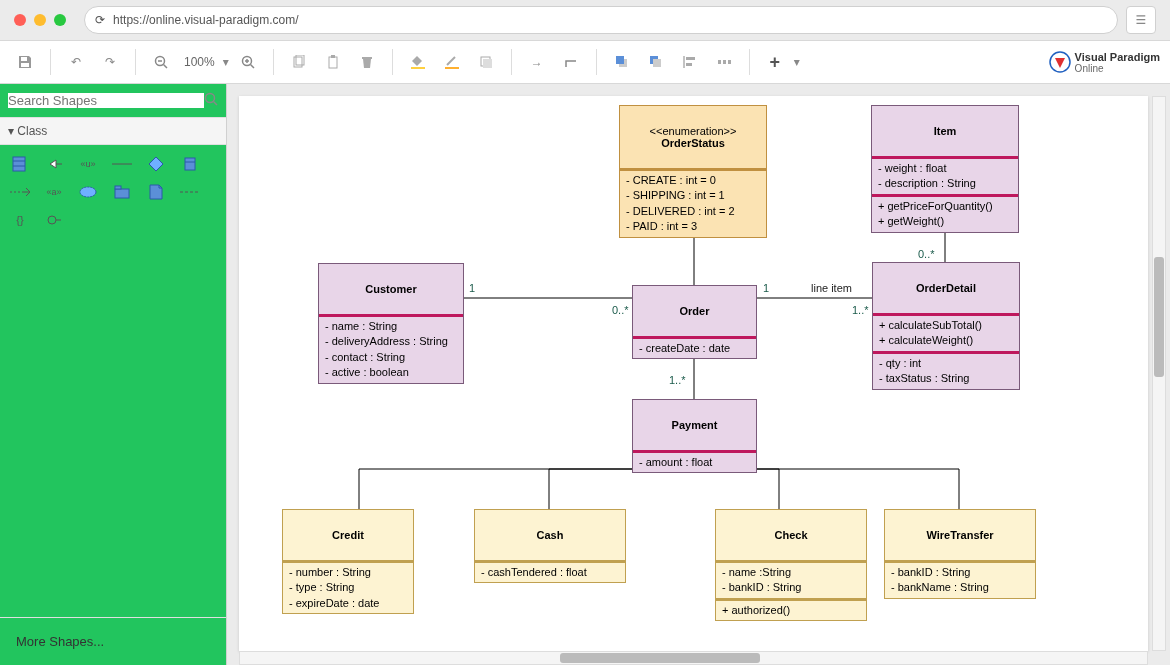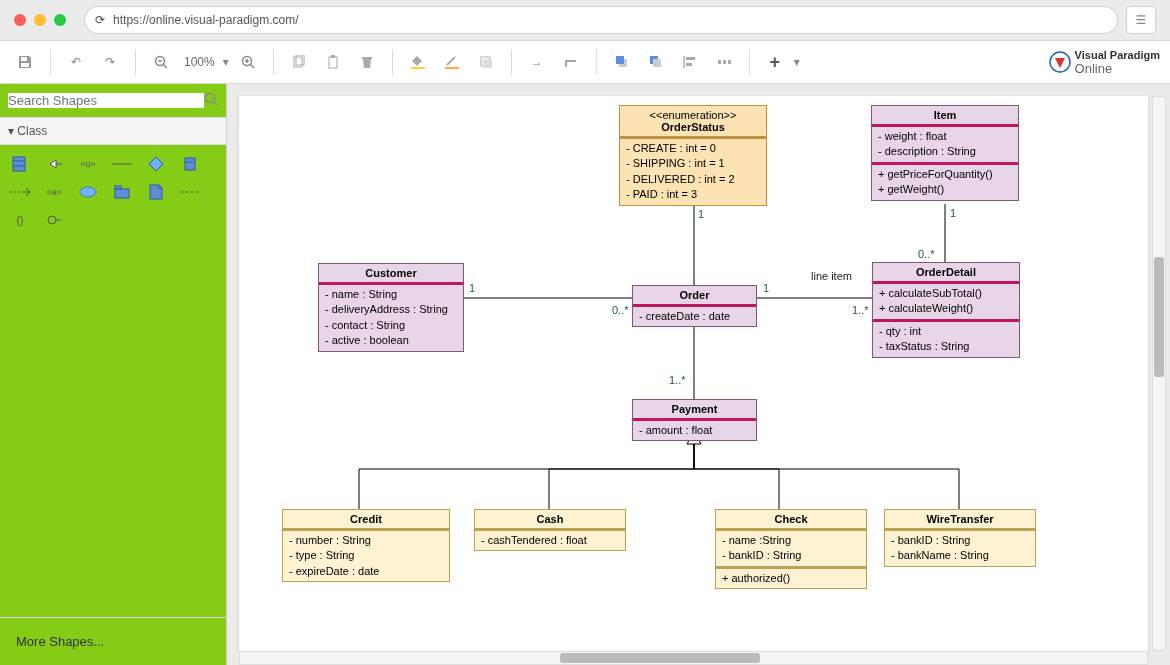--- a/index.html
+++ b/index.html
@@ -12,44 +12,44 @@
 .tl.red { background: #ff5f57; } .tl.yellow { background: #febc2e; } .tl.green { background: #28c840; }
 .url-bar { flex: 1; height: 28px; background: #fff; border: 1px solid #d0d0d0; border-radius: 14px; display: flex; align-items: center; padding: 0 10px; gap: 8px; color: #555; }
 .hamburger { width: 30px; height: 28px; display: flex; align-items: center; justify-content: center; color: #888; border: 1px solid #d0d0d0; border-radius: 4px; background: #fff; }
 
 
 .toolbar { height: 44px; background: #fff; border-top: 1px solid #d8d8d8; border-bottom: 1px solid #d8d8d8; display: flex; align-items: center; padding: 0 10px; gap: 4px; }
 .tb-btn { width: 30px; height: 30px; display: flex; align-items: center; justify-content: center; color: #888; cursor: pointer; border-radius: 3px; }
 .tb-sep { width: 1px; height: 26px; background: #ddd; margin: 0 6px; }
 .zoom-val { color: #666; padding: 0 4px; }
 .logo-area { margin-left: auto; display: flex; align-items: center; gap: 4px; font-size: 11px; }
-.logo-area b { color: #333; } .logo-area .sub { color: #666; display: block; font-size: 13px; }
+.logo-area b { color: #333; } .logo-area .sub { color: #666; display: block; font-size: 10px; }
 
 
 .main { display: flex; height: calc(665px - 40px - 44px); }
-.sidebar { width: 227px; background: #84cc16; border-right: 1px solid #d0d0d0; display: flex; flex-direction: column; justify-content: flex-end; }
+.sidebar { width: 227px; background: #22c55e; border-right: 1px solid #d0d0d0; display: flex; flex-direction: column; justify-content: flex-end; }
 .search-row { padding: 8px; border-bottom: 1px solid #e0e0e0; display: flex; align-items: center; }
 .search-input { flex: 1; border: none; outline: none; font-size: 13px; color: #888; }
 .cat-header { padding: 6px 8px; background: #f5f5f5; border-bottom: 1px solid #e0e0e0; color: #555; font-size: 12px; }
 .palette { padding: 10px; display: flex; flex-wrap: wrap; gap: 10px 14px; }
 .pal-item { width: 20px; height: 18px; display: flex; align-items: center; justify-content: center; color: #555; }
 .more-shapes { margin-top: auto; padding: 16px; border-top: 1px solid #e0e0e0; color: #333; font-size: 13px; }
 
 .canvas-wrap { flex: 1; position: relative; background: #ebebeb; }
 .canvas { position: absolute; left: 12px; top: 12px; right: 22px; bottom: 14px; background: #fff; box-shadow: 0 1px 3px rgba(0,0,0,.15); overflow: hidden; }
 .vscroll { position: absolute; right: 4px; top: 12px; bottom: 14px; width: 14px; background: #f5f5f5; border: 1px solid #ddd; }
 .vscroll .thumb { position: absolute; left: 1px; right: 1px; top: 160px; height: 120px; background: #bbb; border-radius: 3px; }
 .hscroll { position: absolute; left: 12px; right: 22px; bottom: 0; height: 14px; background: #f5f5f5; border: 1px solid #ddd; }
 .hscroll .thumb { position: absolute; top: 1px; bottom: 1px; left: 320px; width: 200px; background: #bbb; border-radius: 3px; }
 
 
 .uml { position: absolute; border: 1px solid #7a5a7a; background: #e8d5e8; font-size: 11px; }
 .uml.orange { background: #fbe3b3; border-color: #c09040; }
 .uml.cream { background: #fdf3d2; border-color: #c0a050; }
-.uml .title { text-align: center; font-weight: bold; padding: 3px 6px; border-bottom: 1px solid inherit; }
+.uml .title { text-align: center; font-weight: bold; padding: 19px 6px; border-bottom: 1px solid inherit; }
 .uml .title .stereo { display: block; font-weight: normal; }
 .uml .sect { border-top: 3px solid #be185d; padding: 2px 6px; }
 .uml.orange .sect { border-top-color: #c09040; }
 .uml.cream .sect { border-top-color: #c0a050; }
 .uml .row { white-space: nowrap; line-height: 1.4; }
 
 
 .connectors { position: absolute; left: 0; top: 0; width: 100%; height: 100%; pointer-events: none; }
 .lbl { position: absolute; font-size: 11px; color: #1a5a4a; }
 .lbl.black { color: #222; }
@@ -278,21 +278,21 @@
         <path d="M455 335 L455 373 L310 373 L310 413" fill="none" stroke="#000"></path>
         <path d="M455 335 L455 373 L540 373 L540 413" fill="none" stroke="#000"></path>
         <path d="M455 335 L455 373 L720 373 L720 413" fill="none" stroke="#000"></path>
         <path d="M448 348 L462 348 L455 335 z" fill="#fff" stroke="#000"></path>
       </svg>
 
       <div class="lbl" style="left:230px; top:186px;">1</div>
       <div class="lbl" style="left:373px; top:208px;">0..*</div>
       <div class="lbl" style="left:459px; top:112px;">1</div>
       <div class="lbl" style="left:524px; top:186px;">1</div>
-      <div class="lbl black" style="left:572px; top:174px;">line item</div>
+      <div class="lbl black" style="left:572px; top:186px;">line item</div>
       <div class="lbl" style="left:613px; top:208px;">1..*</div>
       <div class="lbl" style="left:711px; top:111px;">1</div>
       <div class="lbl" style="left:679px; top:152px;">0..*</div>
       <div class="lbl" style="left:430px; top:278px;">1..*</div>
 
       <div class="uml orange" style="left:380px; top:9px; width:148px;">
         <div class="title"><span class="stereo">&lt;&lt;enumeration&gt;&gt;</span><span>OrderStatus</span></div>
         <div class="sect">
           <div class="row">- CREATE : int  = 0</div>
           <div class="row">- SHIPPING : int = 1</div>
@@ -342,21 +342,21 @@
           </div>
       </div>
 
       <div class="uml" style="left:393px; top:303px; width:125px;">
         <div class="title"><span>Payment</span></div>
         <div class="sect">
             <div class="row">- amount : float</div>
           </div>
       </div>
 
-      <div class="uml cream" style="left:43px; top:413px; width:168px;">
+      <div class="uml cream" style="left:43px; top:413px; width:132px;">
         <div class="title"><span>Credit</span></div>
         <div class="sect">
             <div class="row">- number : String</div>
             <div class="row">- type : String</div>
             <div class="row">- expireDate : date</div>
           </div>
       </div>
 
       <div class="uml cream" style="left:235px; top:413px; width:152px;">
         <div class="title"><span>Cash</span></div>

